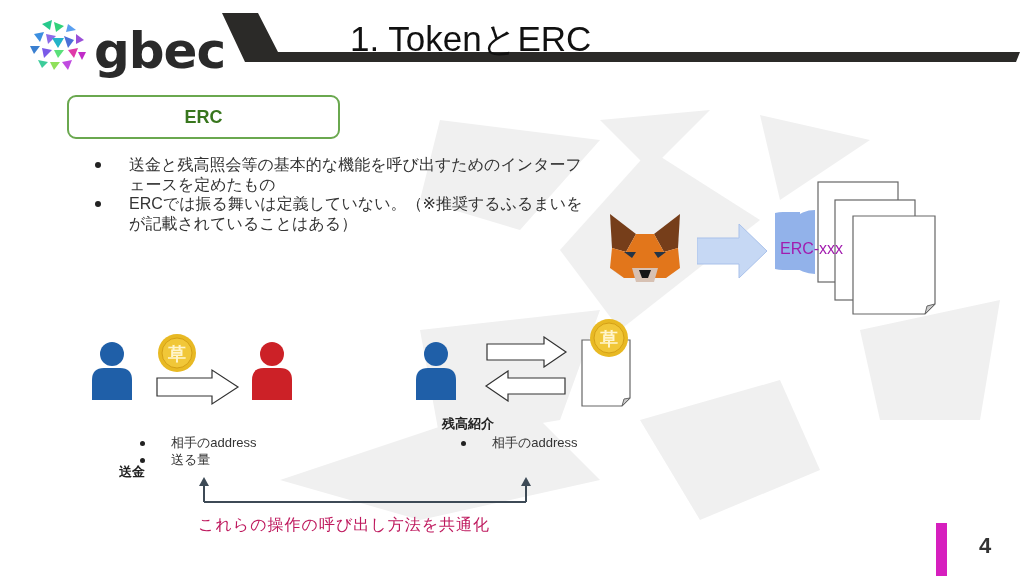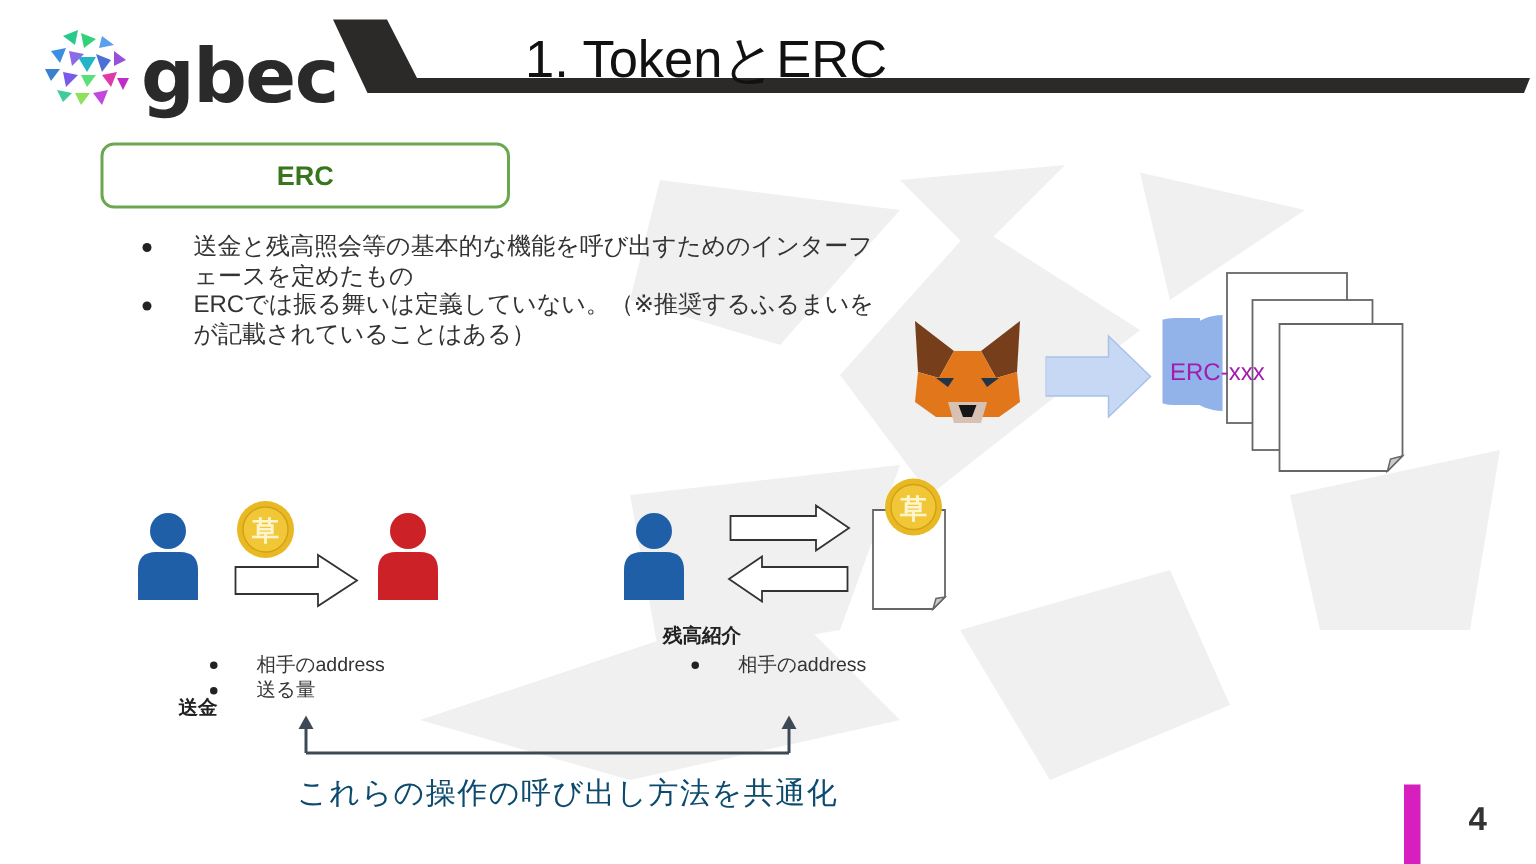--- a/index.html
+++ b/index.html
@@ -15,21 +15,21 @@
   .erc-box { left:67px; top:95px; width:273px; height:44px; border:2px solid #6aa84f; border-radius:9px;
              box-sizing:border-box; text-align:center; line-height:40px; font-weight:bold; font-size:18px; color:#38761d; background:#fff; }
   .bullets { left:92px; top:155px; width:500px; margin:0; padding:0; list-style:none; font-size:16px; line-height:19.5px; color:#333; }
   .bullets li { position:relative; padding-left:37px; }
   .bullets li::before { content:""; position:absolute; left:3px; top:7px; width:6px; height:6px; border-radius:50%; background:#222; }
   .person { width:44px; height:60px; }
   .caption { font-size:13px; font-weight:bold; color:#222; }
   .sub { font-size:13px; color:#333; line-height:17px; }
   .sub .dot { display:inline-block; width:5px; height:5px; border-radius:50%; background:#222; margin-right:26px; vertical-align:middle; }
   .coin { width:40px; height:40px; }
-  .bottom-caption { left:198px; top:515px; font-size:20px; color:#0c4a6e; letter-spacing:1px; }
+  .bottom-caption { left:198px; top:515px; font-size:16px; color:#be185d; letter-spacing:1px; }
   .page-bar { left:936px; top:523px; width:11px; height:53px; background:#d61fbe; }
   .page-num { left:979px; top:533px; font-size:22px; font-weight:bold; color:#333; }
   .erc-label { left:780px; top:240px; font-size:16px; color:#a21caf; }
 </style>
 </head>
 <body>
 
 <svg class="bg-shapes" viewBox="0 0 1024 576">
   <g fill="#f0f0f0">
     <polygon points="440,120 600,140 520,230 420,200"></polygon>

